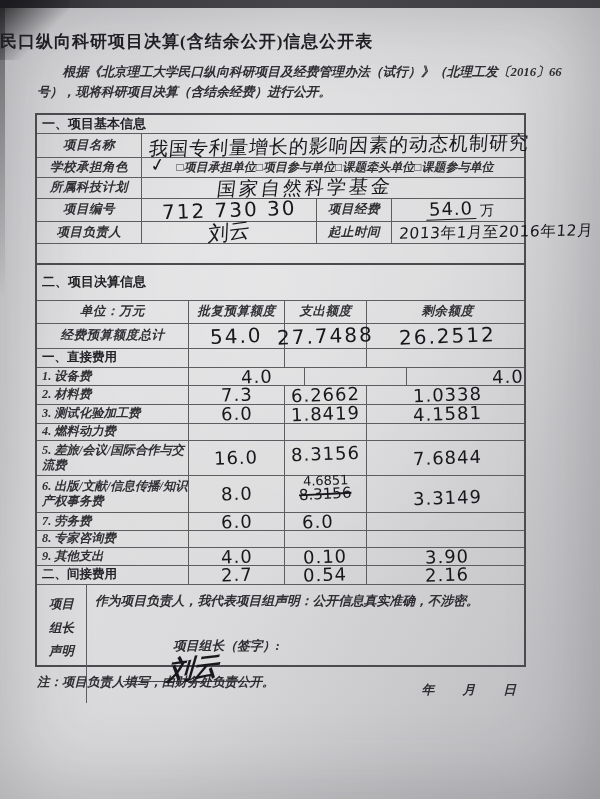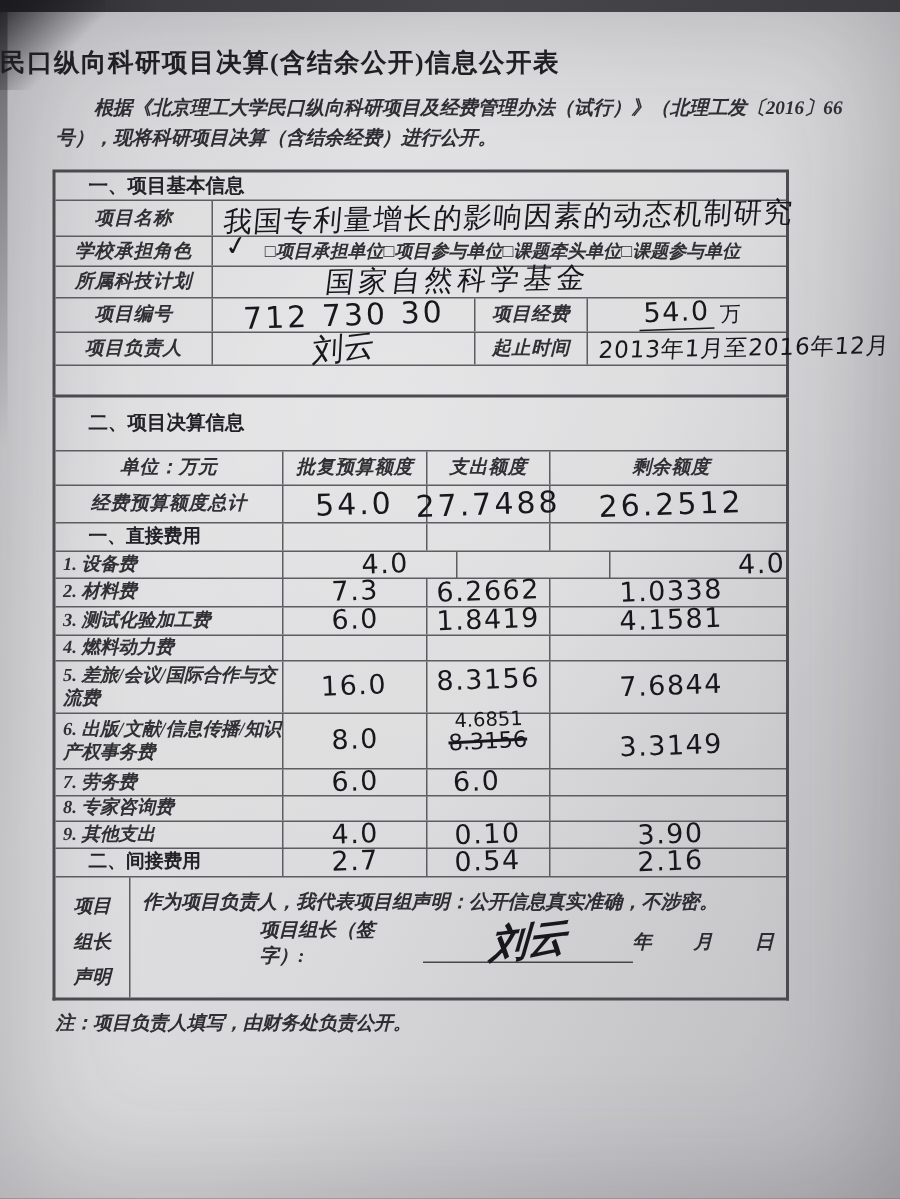--- a/index.html
+++ b/index.html
@@ -44,21 +44,21 @@
 
   .tbl { position:relative; margin-left:35px; width:491px; border:2px solid #4a4a4f; background:rgba(255,255,255,0.06); }
   .tbl2 { border-top:none; }
   .row { display:grid; border-bottom:1px solid #5c5c61; position:relative; }
   .row:last-child { border-bottom:none; }
   .cell { border-right:1px solid #5c5c61; display:flex; align-items:center; position:relative; overflow:visible; }
   .cell:last-child { border-right:none; }
   .c-center { justify-content:center; }
   .c-left { justify-content:flex-start; padding-left:5px; }
 
-  .sec-head { font-family:"Liberation Sans","DejaVu Sans",sans-serif; font-weight:bold; font-size:13px; color:#222227; padding-left:22px; }
+  .sec-head { font-family:"Liberation Sans","DejaVu Sans",sans-serif; font-weight:bold; font-size:13px; color:#222227; padding-left:5px; }
   .lbl { font-size:12.5px; font-style:italic; font-weight:bold; color:#303035; letter-spacing:0.5px; }
   .lbl2 { font-size:12.3px; font-style:italic; font-weight:bold; color:#303035; line-height:1.25; }
   .opts { font-size:12px; font-style:italic; font-weight:bold; color:#303035; }
 
   
   .g-full { grid-template-columns: 1fr; }
   .g-lv { grid-template-columns: 105px 386px; }
   .g-split { grid-template-columns: 105px 175px 75px 136px; }
   .g-4 { grid-template-columns: 152px 96px 82px 161px; }
   .g-decl { grid-template-columns: 50px 441px; }
@@ -82,21 +82,21 @@
   .underl { border-bottom:1.5px solid #17171c; padding:0 3px 1px 3px; }
   .strike-stack { display:flex; flex-direction:column; align-items:center; margin-top:-12px; }
   .strike-stack .crossed { text-decoration:line-through; text-decoration-thickness:2px; font-size:15px; transform:rotate(-3deg); }
   .unit-hw { font-size:14px; margin-left:3px; }
 
   
   .decl-side { font-size:12.5px; font-weight:bold; font-style:italic; line-height:1.9;
     white-space:pre-line; text-align:center; align-self:flex-start; width:100%; padding-top:8px; }
   .decl-body { flex-direction:column; align-items:stretch; padding:8px 6px 4px 8px; }
   .decl-statement { font-size:12.8px; font-weight:bold; font-style:italic; color:#2e2e33; }
-  .sign-line { display:flex; align-items:center; margin-top:2px; font-size:12.8px; font-weight:bold; font-style:italic; }
+  .sign-line { display:flex; align-items:flex-start; margin-top:28px; font-size:12.8px; font-weight:bold; font-style:italic;flex-direction:column; }
   .sign-label { margin-left:78px; }
   .sig-area { margin-left:28px; border-bottom:1.5px solid rgba(35,35,40,0.8); min-width:140px; text-align:center; padding-bottom:0px; }
   .date-fields { margin-left:auto; display:flex; gap:28px; padding-right:6px; }
 
   .footnote { margin:7px 0 0 37px; font-size:12.5px; font-weight:bold; font-style:italic; color:#2e2e33; }
 </style>
 </head>
 <body>
 
 <div class="canvas">

